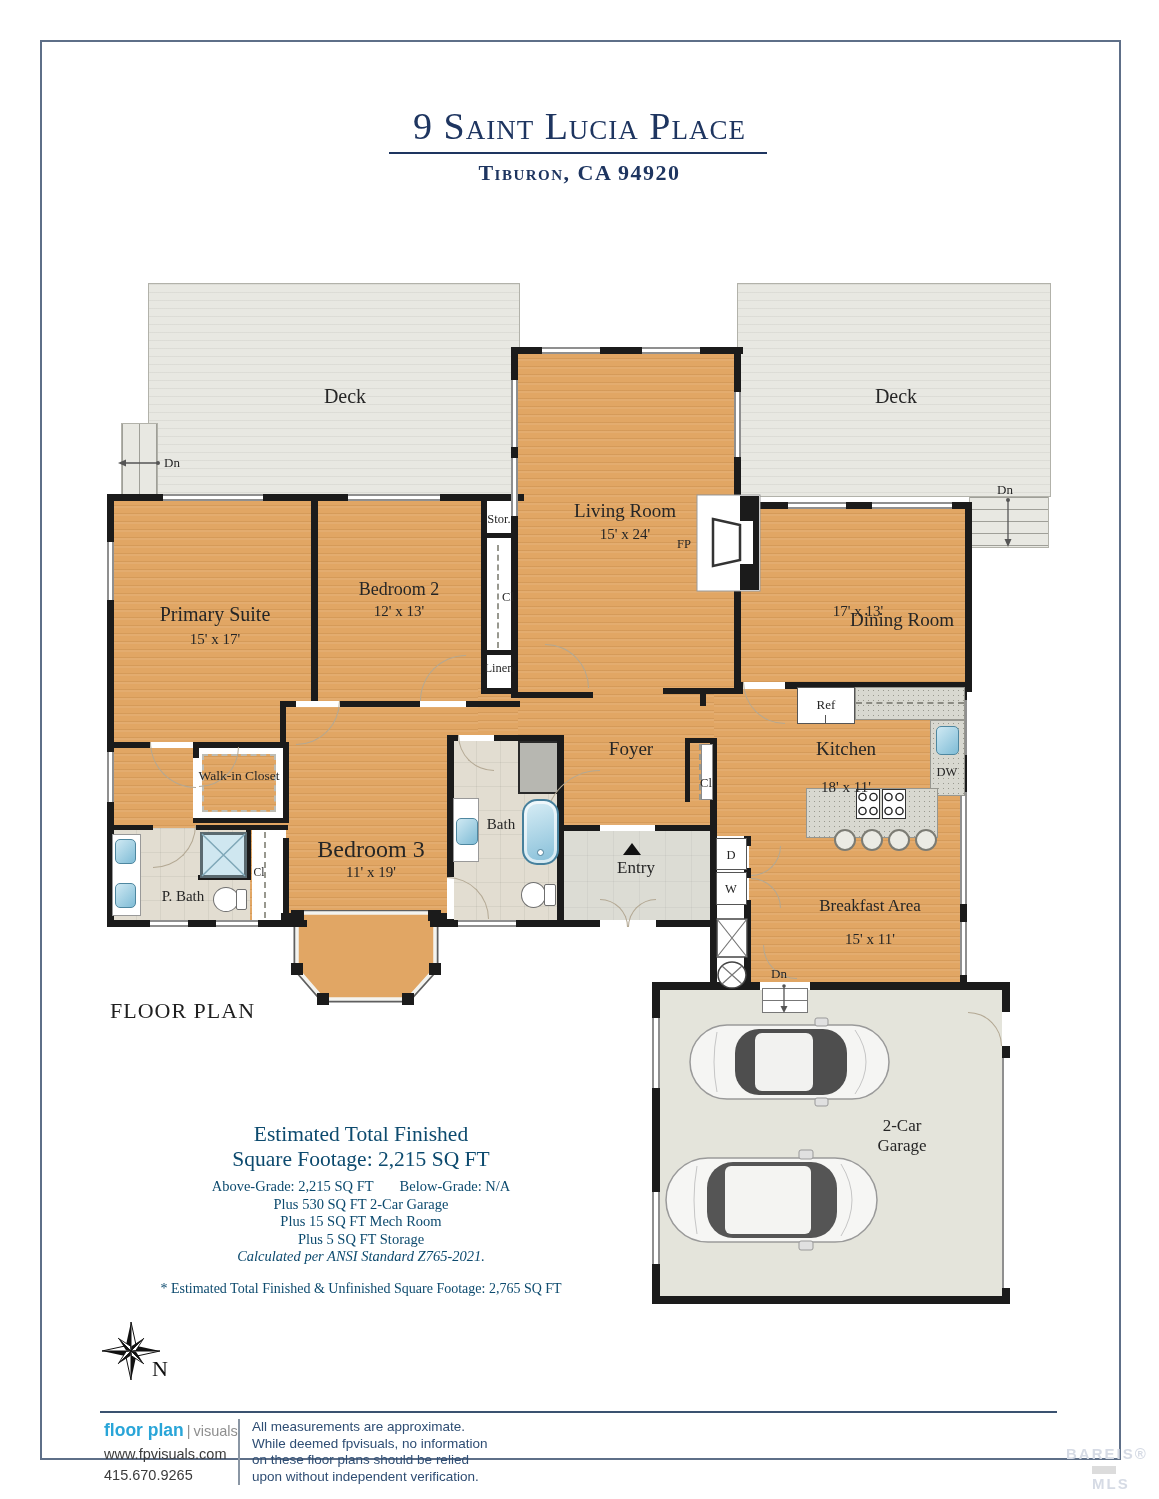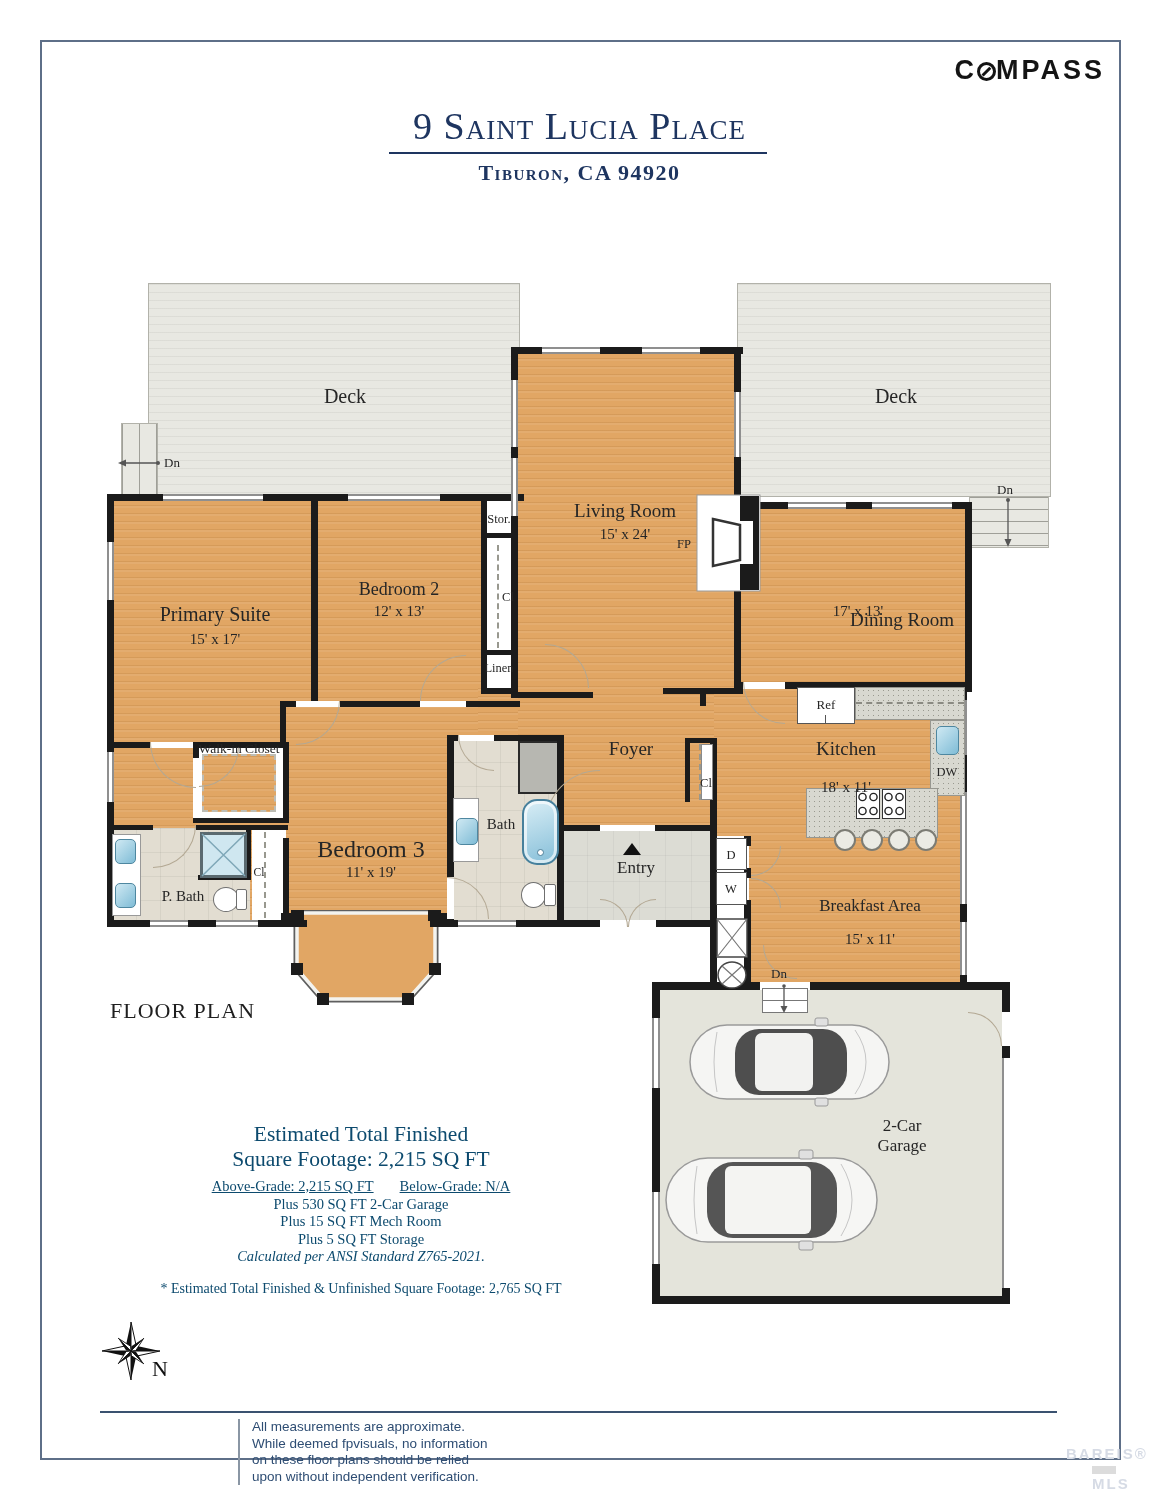--- a/index.html
+++ b/index.html
@@ -75,21 +75,20 @@
   .wm .l2{padding-left:26px;}
   .wm .bar{display:inline-block;width:24px;height:8px;background:#dcdcdc;margin-right:2px;}
   .north-n{position:absolute;left:152px;top:1356px;font-size:22px;color:#111;}
 </style>
 </head>
 <body>
 
 <div class="page">
   <div class="frame"></div>
 
-  <div class="logo"><span>C</span><span class="o"><i></i></span><span>MPASS</span></div>
   <div class="title">9 Saint Lucia Place</div>
   <div class="title-rule"></div>
   <div class="subtitle">Tiburon, CA 94920</div>
 
   <div class="plan" style="position:absolute;left:0;top:0;width:1159px;height:1499px;">
 
     <i class="deck" style="left:148px;top:283px;width:372px;height:213px;"></i>
     <i class="deck" style="left:737px;top:283px;width:314px;height:214px;"></i>
     <i class="deck" style="left:969px;top:496px;width:80px;height:52px;background-image:repeating-linear-gradient(180deg,#9f9f98 0 1px,transparent 1px 12px);"></i>
     <i class="deck" style="left:121px;top:423px;width:37px;height:74px;background-image:repeating-linear-gradient(90deg,#9f9f98 0 1px,transparent 1px 17px);"></i>
@@ -337,21 +336,21 @@
     <div class="lbl" style="left:371px;top:850px;font-size:24px;">Bedroom 3</div>
     <div class="lbl dims" style="left:371px;top:873px;">11' x 19'</div>
     <div class="lbl nm" style="left:846px;top:749px;">Kitchen</div>
     <div class="lbl dims" style="left:846px;top:772px;margin-top:16px;">18' x 11'</div>
     <div class="lbl wrap" style="left:870px;top:906px;font-size:17px;width:110px;">Breakfast Area</div>
     <div class="lbl dims" style="left:870px;top:940px;">15' x 11'</div>
     <div class="lbl nm" style="left:631px;top:749px;">Foyer</div>
     <div class="lbl" style="left:636px;top:868px;font-size:17px;">Entry</div>
     <div class="lbl sm" style="left:501px;top:825px;">Bath</div>
     <div class="lbl sm" style="left:183px;top:897px;">P. Bath</div>
-    <div class="lbl wrap" style="left:239px;top:749px;font-size:13.5px;width:93px;">Walk-in Closet</div>
+    <div class="lbl wrap" style="left:239px;top:776px;font-size:13.5px;width:93px;">Walk-in Closet</div>
     <div class="lbl wrap" style="left:902px;top:1136px;font-size:17px;width:92px;">2-Car Garage</div>
 
     <div class="lbl xs" style="left:499px;top:519px;">Stor.</div>
     <div class="lbl xs" style="left:508px;top:597px;">Cl</div>
     <div class="lbl xs" style="left:499px;top:668px;">Linen</div>
     <div class="lbl xs" style="left:706px;top:783px;">Cl</div>
     <div class="lbl" style="left:259px;top:873px;font-size:11.5px;">Cl</div>
     <div class="lbl xs" style="left:684px;top:544px;">FP</div>
     <div class="lbl" style="left:826px;top:705px;font-size:13px;">Ref</div>
     <div class="lbl xs" style="left:947px;top:772px;">DW</div>
@@ -360,21 +359,21 @@
     <div class="lbl" style="left:172px;top:463px;font-size:13px;">Dn</div>
     <div class="lbl" style="left:1005px;top:490px;font-size:13px;">Dn</div>
     <div class="lbl" style="left:779px;top:974px;font-size:13px;">Dn</div>
   </div>
 
   <div class="fp-label">FLOOR PLAN</div>
 
   <div class="sqft">
     <div class="t">Estimated Total Finished</div>
     <div class="t">Square Footage: 2,215 SQ FT</div>
-    <div class="s" style="margin-top:6px;text-decoration:underline;"><span>Above-Grade: 2,215 SQ FT</span><span class="gapsp"></span><span>Below-Grade: N/A</span></div>
+    <div class="s" style="margin-top:6px;"><span>Above-Grade: 2,215 SQ FT</span><span class="gapsp"></span><span>Below-Grade: N/A</span></div>
     <div class="s">Plus 530 SQ FT 2-Car Garage</div>
     <div class="s">Plus 15 SQ FT Mech Room</div>
     <div class="s">Plus 5 SQ FT Storage</div>
     <div class="s it">Calculated per ANSI Standard Z765-2021.</div>
     <div class="foot">* Estimated Total Finished &amp; Unfinished Square Footage: 2,765 SQ FT</div>
   </div>
 
   <svg style="position:absolute;left:100px;top:1320px;" width="62" height="62" viewBox="-31 -31 62 62">
     <g>
       <g>
@@ -407,20 +406,25 @@
         </g>
       <g transform="rotate(315) scale(0.62)">
           <path d="M0,-29 L-5,-6 L0,0 Z" fill="#111"></path>
           <path d="M0,-29 L5,-6 L0,0 Z" fill="#fff" stroke="#111" stroke-width="1.4"></path>
         </g>
     </g>
   </svg>
   <div class="north-n">N</div>
 
   <div class="f-rule"></div>
+  <div class="brand">
+    <div><span class="b1">floor plan</span><span class="b2 sep">|</span><span class="b2">visuals</span></div>
+    <div class="line">www.fpvisuals.com</div>
+    <div class="line">415.670.9265</div>
+  </div>
   <div class="vdiv"></div>
   <div class="disc">
     <div>All measurements are approximate.</div>
     <div>While deemed fpvisuals, no information</div>
     <div>on these floor plans should be relied</div>
     <div>upon without independent verification.</div>
   </div>
   <div class="wm">
     <div>BAREIS®</div>
     <div class="l2"><span class="bar"></span><span>MLS</span></div>

